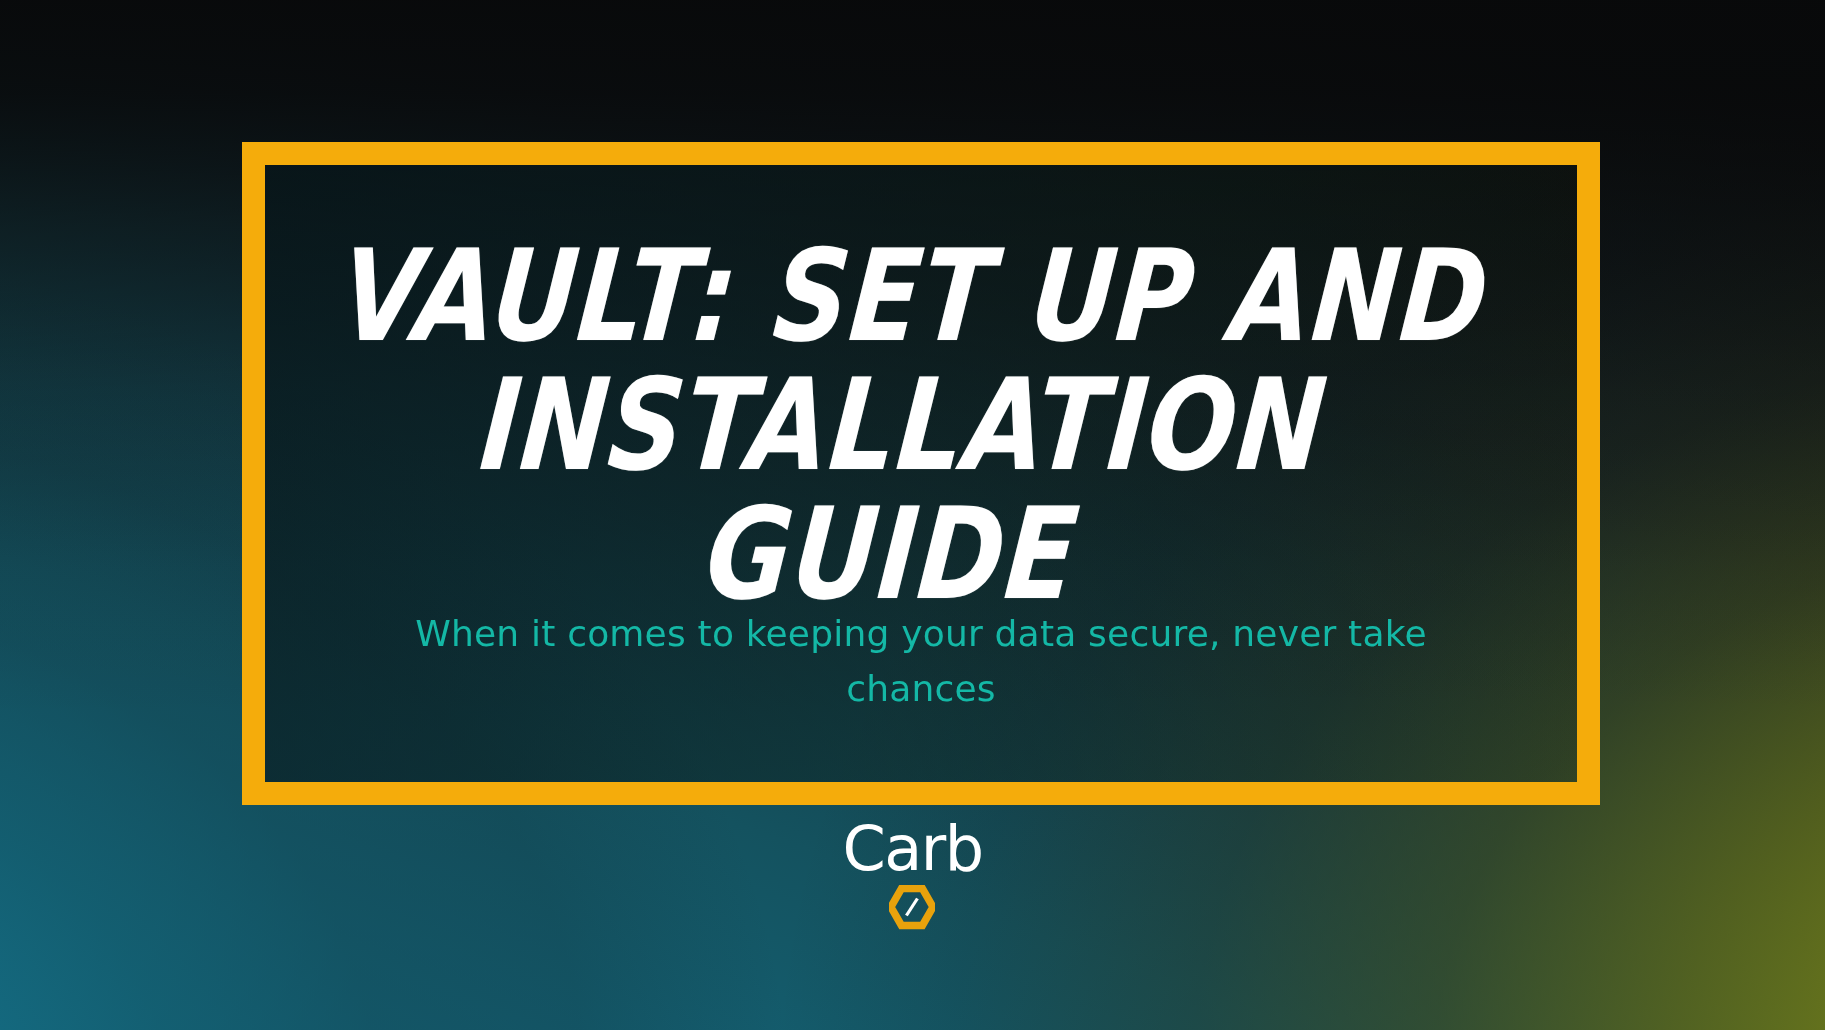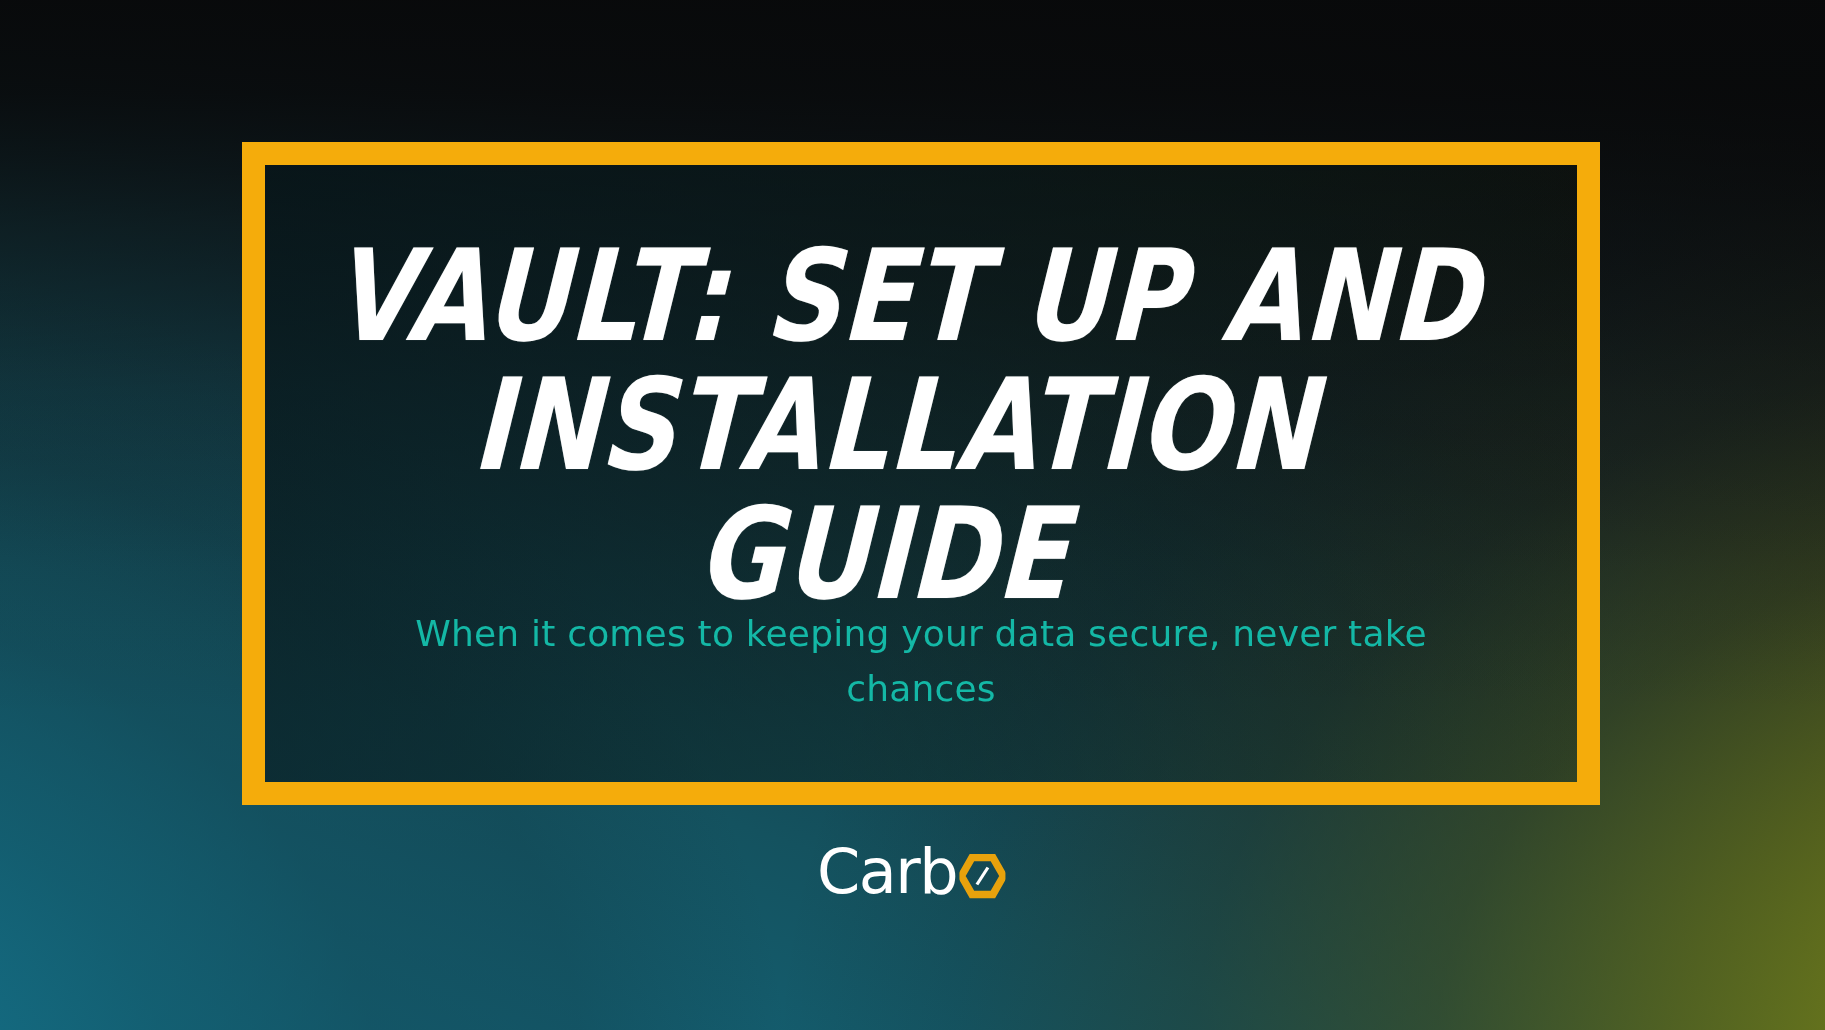--- a/index.html
+++ b/index.html
@@ -122,20 +122,21 @@
   #logo {
     position: absolute;
     left: 50%;
     top: 872px;
     transform: translate(-50%, -50%);
     display: flex;
     align-items: center;
     justify-content: center;
     gap: 0px;
     user-select: none;
+    flex-direction: column;
   }
   .logo-word {
     color: #ffffff;
     font-family: "DejaVu Sans", sans-serif;
     font-weight: 400;
     font-size: 62px;
     line-height: 1;
     letter-spacing: -1.5px;
   }
   .logo-hex {

